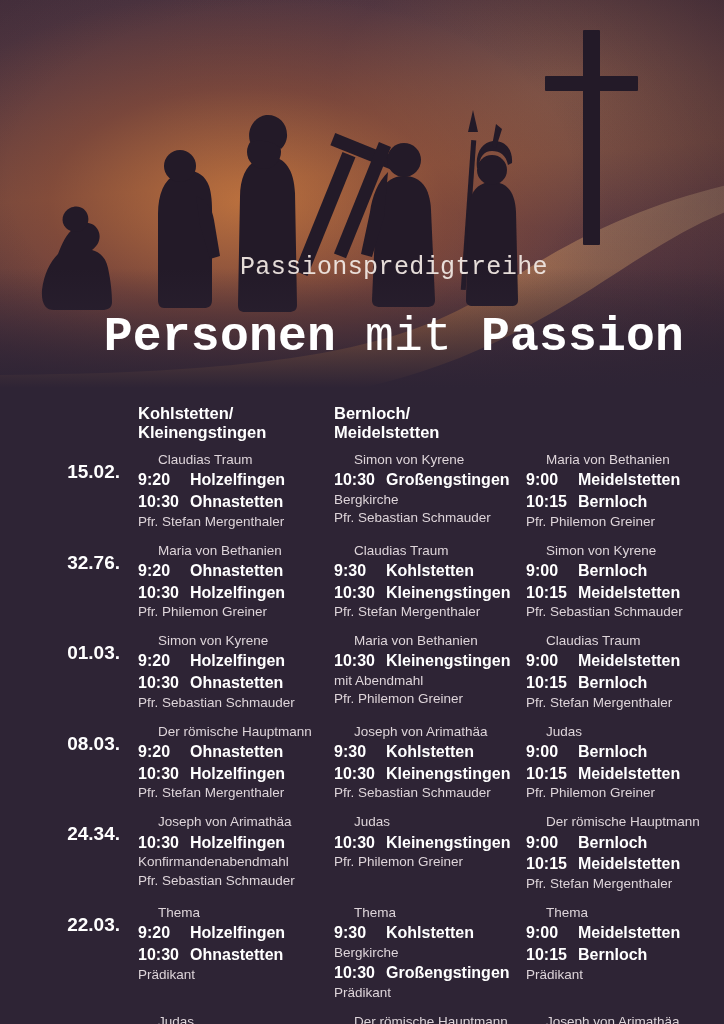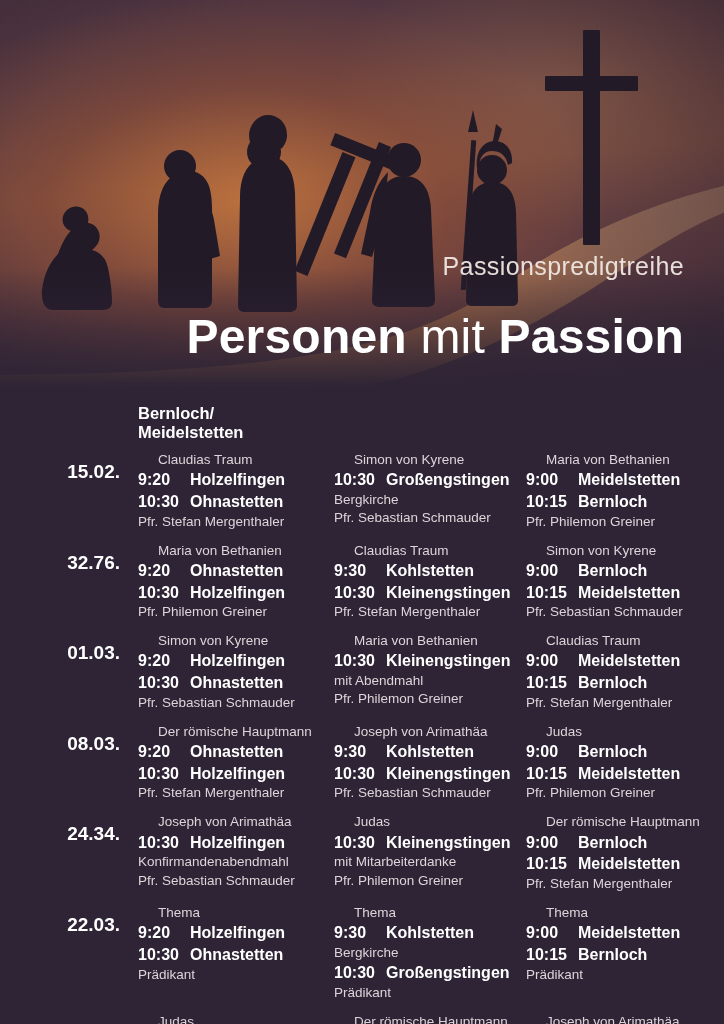--- a/index.html
+++ b/index.html
@@ -38,22 +38,23 @@
   .hero-fade {
     position: absolute; left: 0; right: 0; bottom: 0; height: 120px;
     background: linear-gradient(to bottom, rgba(46,36,53,0) 0%, rgba(46,36,53,0.55) 55%, #2e2435 100%);
   }
   .silhouettes { position: absolute; left: 0; top: 0; width: 724px; height: 388px; }
 
   .hero-text {
     position: absolute;
     right: 40px;
     bottom: 24px;
-    text-align: right;
+    text-align: center;
     z-index: 5;
+    font-family: Liberation Mono, monospace;
   }
   .kicker {
     color: #f0e7e2;
     font-size: 25px;
     letter-spacing: 0.4px;
     opacity: 0.95;
     margin-bottom: 2px;
   }
   .headline {
     color: #ffffff;
@@ -187,20 +188,22 @@
       <div class="kicker">Passionspredigtreihe</div>
       <div class="headline">
         <span>Personen</span><span class="thin"> </span><span class="thin">mit</span> <span>Passion</span>
       </div>
     </div>
   </div>
 
   <div class="sched">
     <div class="grid-head">
       <div></div>
+      <div class="col-title">Kohlstetten/
+Kleinengstingen</div>
       <div class="col-title">Bernloch/
 Meidelstetten</div>
     </div>
     <div id="rows-host">
         <div class="row">
           <div class="date">15.02.</div>
           <div class="cell">
             <div class="c-title">Claudias Traum</div>
             <div class="c-slot"><span class="tm">9:20</span><span>Holzelfingen</span></div>
             <div class="c-slot"><span class="tm">10:30</span><span>Ohnastetten</span></div>
@@ -286,21 +289,20 @@
           <div class="date">24.34.</div>
           <div class="cell">
             <div class="c-title">Joseph von Arimathäa</div>
             <div class="c-slot"><span class="tm">10:30</span><span>Holzelfingen</span></div>
             <div class="c-note">Konfirmandenabendmahl</div>
             <div class="c-pastor">Pfr. Sebastian Schmauder</div>
           </div>
           <div class="cell">
             <div class="c-title">Judas</div>
             <div class="c-slot"><span class="tm">10:30</span><span>Kleinengstingen</span></div>
-            <div class="c-note">mit Mitarbeiterdanke</div>
             <div class="c-pastor">Pfr. Philemon Greiner</div>
           </div>
           <div class="cell">
             <div class="c-title">Der römische Hauptmann</div>
             <div class="c-slot"><span class="tm">9:00</span><span>Bernloch</span></div>
             <div class="c-slot"><span class="tm">10:15</span><span>Meidelstetten</span></div>
             <div class="c-pastor">Pfr. Stefan Mergenthaler</div>
           </div>
         </div>
         <div class="row">

